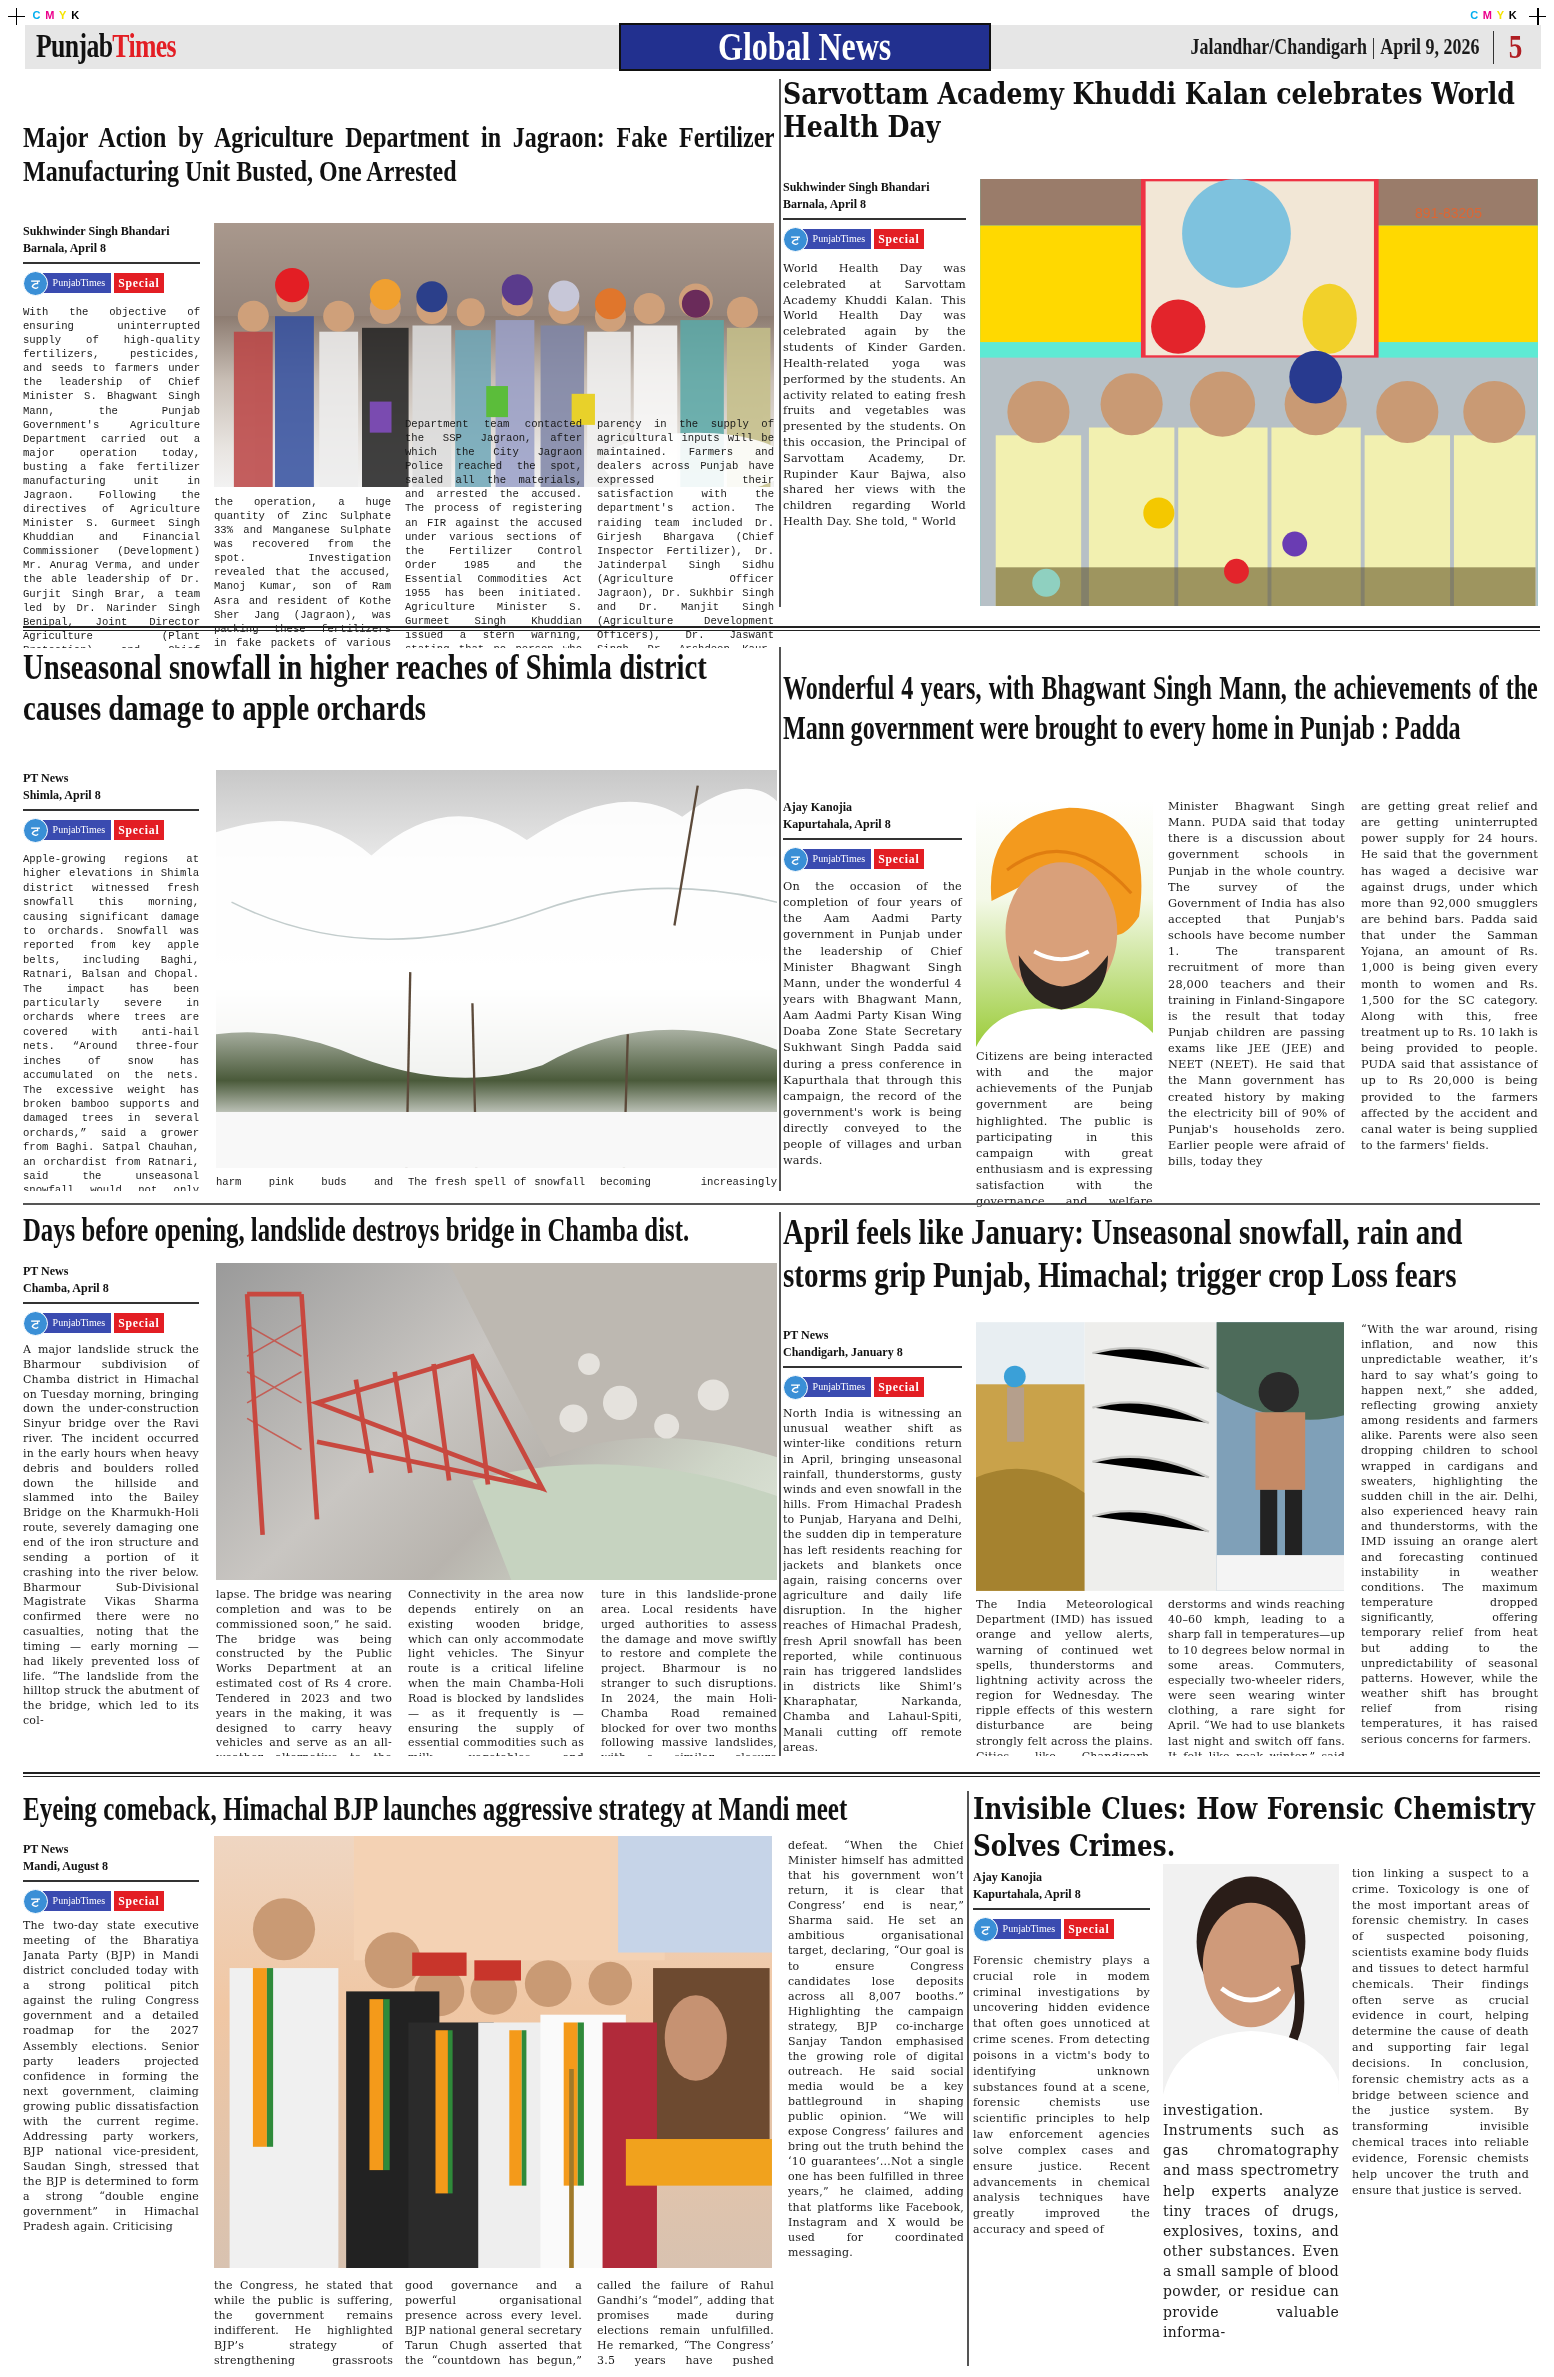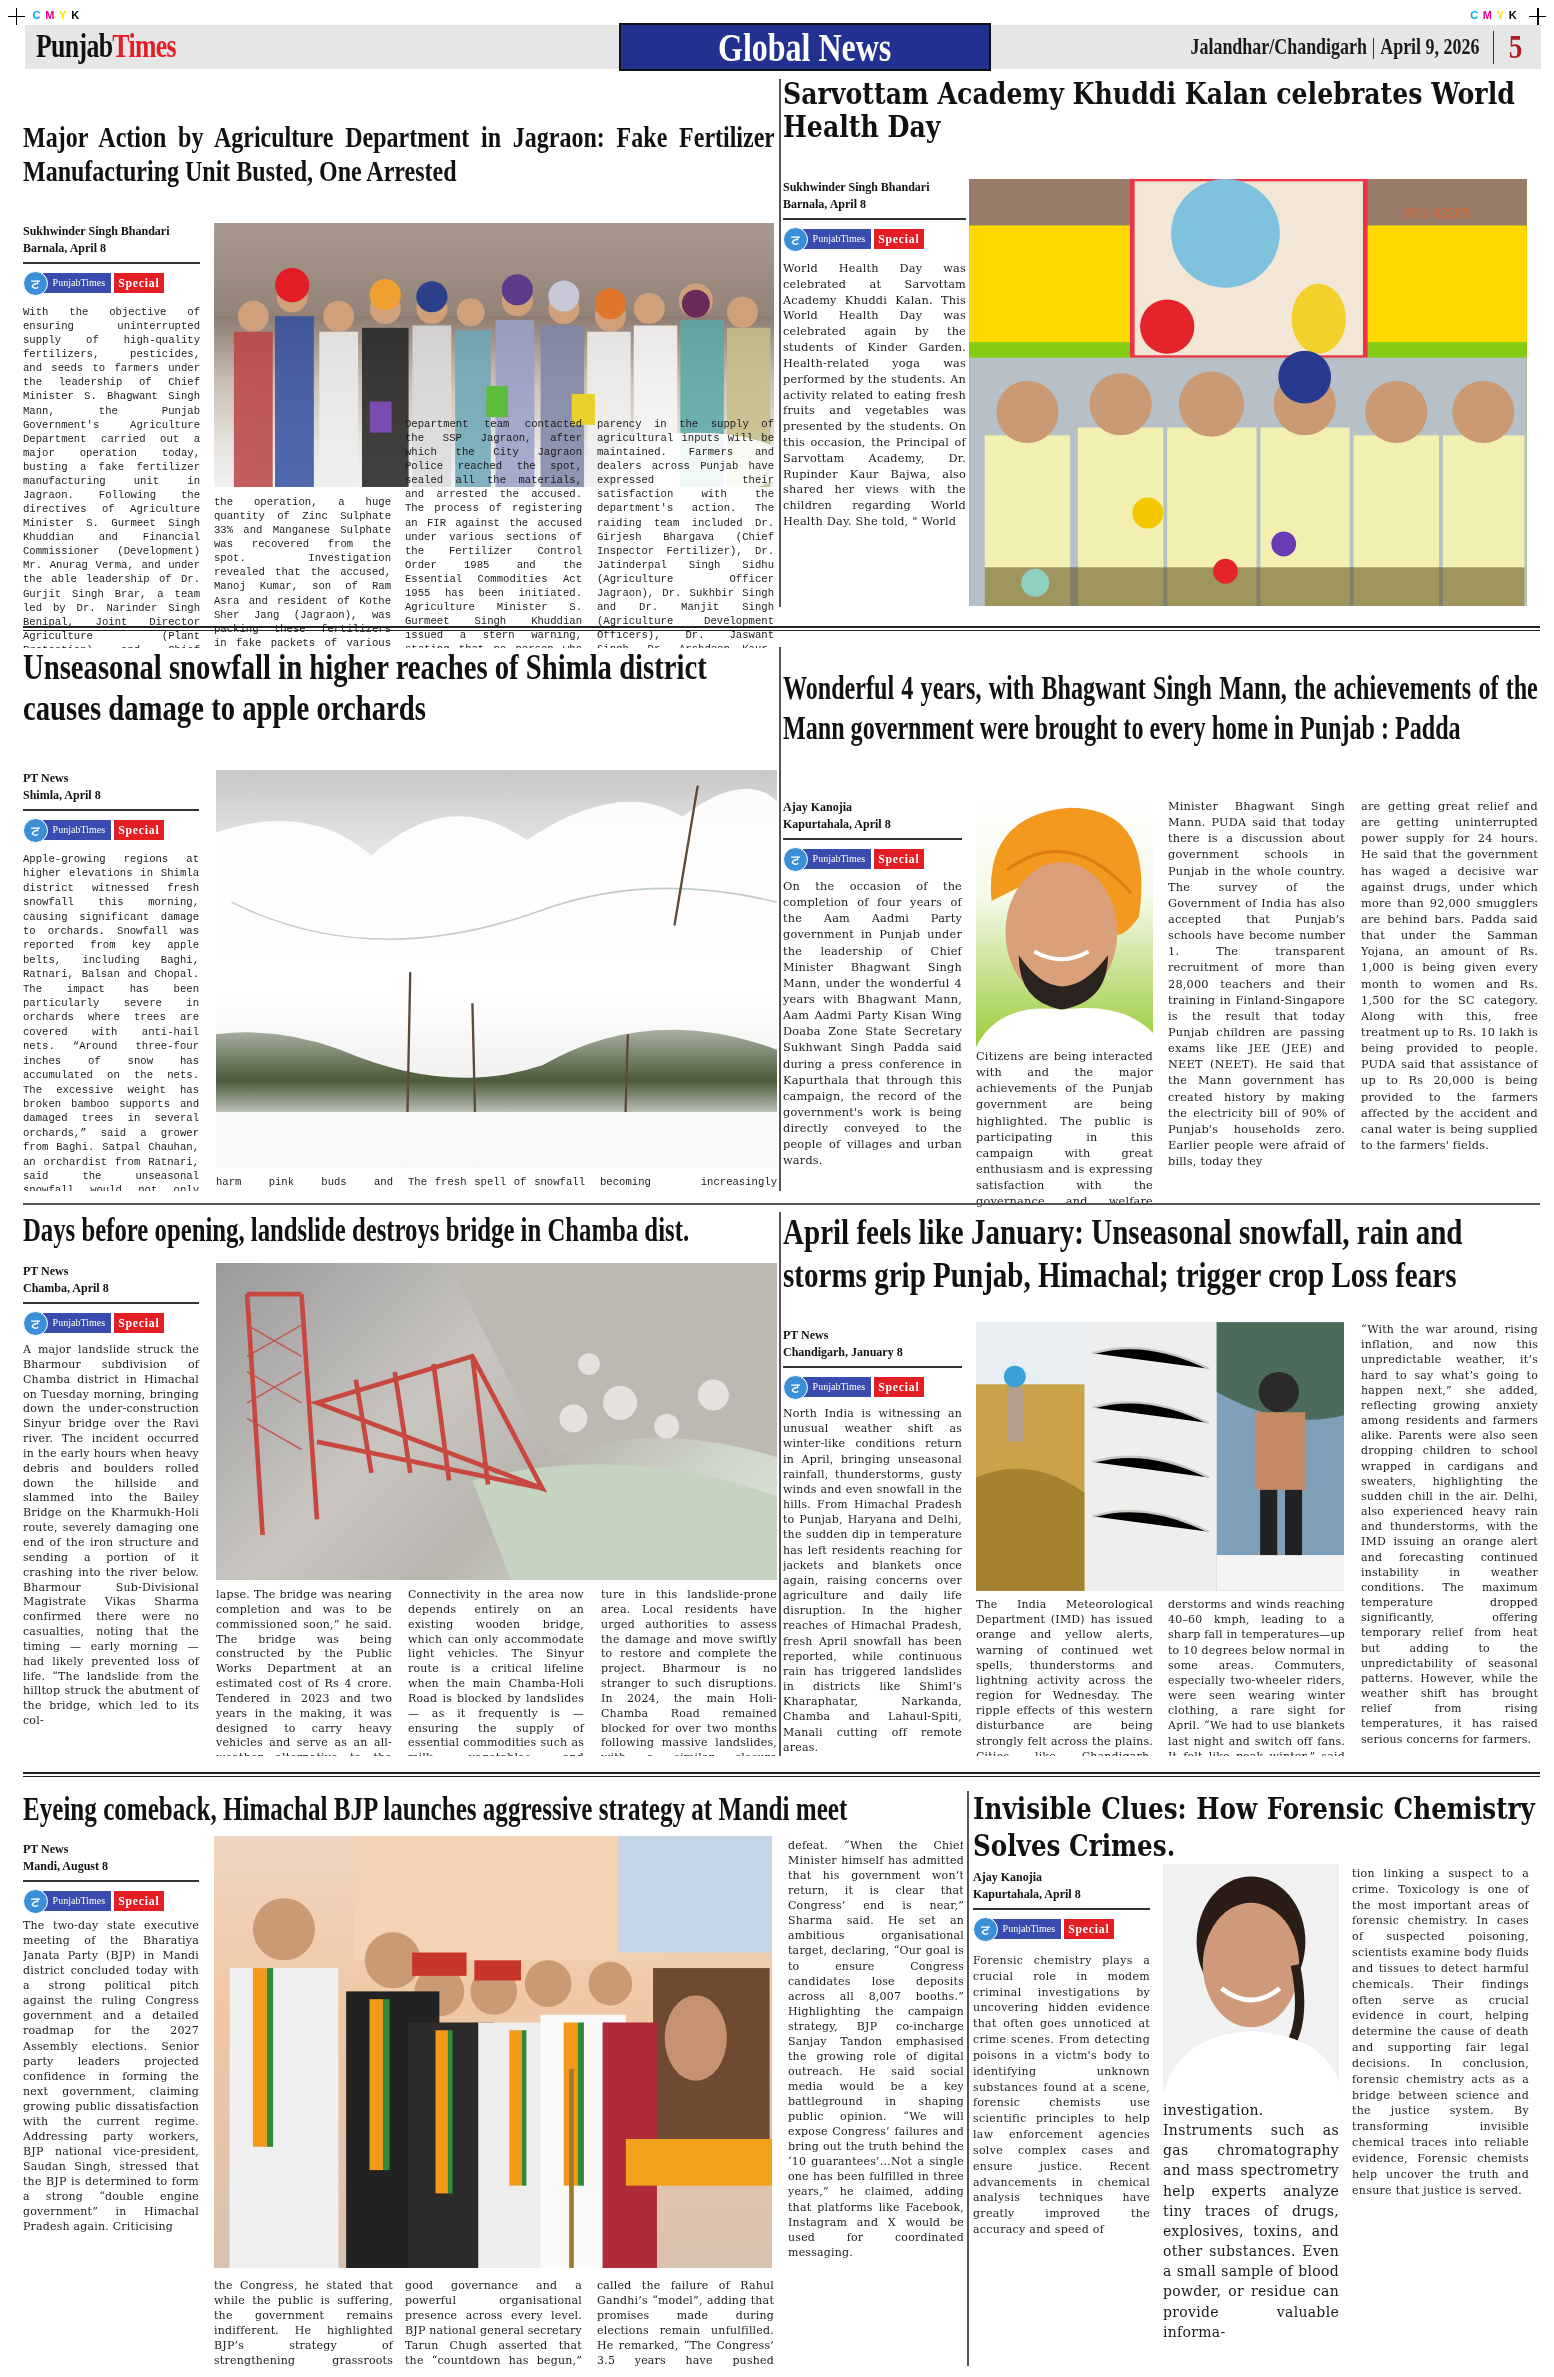--- a/index.html
+++ b/index.html
@@ -12,21 +12,21 @@
   .reg.right { right: 7.8px; }
   .reg .cross { display: inline-block; width: 17px; height: 17px; position: relative; vertical-align: middle; }
   .reg .cross:before { content: ""; position: absolute; left: 0; right: 0; top: 7.8px; height: 1.6px; background: #000; }
   .reg .cross:after { content: ""; position: absolute; top: 0; bottom: 0; left: 7.8px; width: 1.6px; background: #000; }
   .c { color: #00aeef; } .m { color: #ec008c; } .y { color: #f5e400; } .k { color: #000; }
 
   
   .masthead { position: absolute; left: 25px; top: 25px; width: 1516px; height: 44px; background: #e6e6e6; }
   .brand { position: absolute; left: 11px; top: 3.1px; font-family: "Liberation Serif", serif; font-size: 33px; font-weight: bold; transform: scaleX(0.78); transform-origin: left; letter-spacing: -0.8px; }
   .brand .p1 { color: #111; } .brand .p2 { color: #e31e24; }
-  .section-box { position: absolute; left: 594px; top: -2.3px; width: 372px; height: 48px; background: #22308f; border: 2.3px solid #111; display: flex; align-items: flex-start; justify-content: center; }
+  .section-box { position: absolute; left: 594px; top: -2.3px; width: 372px; height: 48px; background: #22308f; border: 2.3px solid #111; display: flex; align-items: center; justify-content: center; }
   .section-box span { color: #fff; font-size: 39px; font-weight: bold; transform: scaleX(0.82); display: inline-block; }
   .edition { position: absolute; right: 62px; top: 9.3px; font-size: 23px; font-weight: bold; transform: scaleX(0.78); transform-origin: right; white-space: nowrap; }
   .edition .sep { margin: 0 6.2px; font-weight: normal; }
   .pageno-rule { position: absolute; right: 47px; top: 6.2px; width: 0.8px; height: 33px; background: #333; }
   .pageno { position: absolute; right: 17px; top: 3.1px; font-size: 34px; font-weight: bold; color: #b01e23; transform: scaleX(0.8); }
 
   
   .article { position: absolute; overflow: hidden; }
   .headline { font-family: "Liberation Serif", serif; font-weight: bold; color: #111; line-height: 1.12; text-align: justify; transform-origin: left top; }
   .byline { font-family: "Liberation Serif", serif; font-weight: bold; font-size: 12px; line-height: 1.45; color: #111; }
@@ -145,21 +145,21 @@
     <div class="byline-rule"></div>
     <div class="badge-slot">
   <div class="badge">
     <span class="logo">ਟ</span>
     <span class="pt">PunjabTimes</span>
     <span class="sp">Special</span>
   </div>
 </div>
   </div>
   <div class="col wide-font" style="left:0;top:183px;width:183px;font-size:11.3px;line-height:1.4;">World Health Day was celebrated at Sarvottam Academy Khuddi Kalan. This World Health Day was celebrated again by the students of Kinder Garden. Health-related yoga was performed by the students. An activity related to eating fresh fruits and vegetables was presented by the students. On this occasion, the Principal of Sarvottam Academy, Dr. Rupinder Kaur Bajwa, also shared her views with the children regarding World Health Day. She told, " World</div>
-  <div class="photo" style="left:186px;top:101px;width:558px;height:452px;background:#84cc16;" aria-label="Kindergarten students in uniform holding fruit models">
+  <div class="photo" style="left:197px;top:101px;width:558px;height:452px;background:#5eead4;" aria-label="Kindergarten students in uniform holding fruit models">
     <svg width="558" height="452" viewBox="0 0 718 582">
       <rect x="0" y="0" width="718" height="60" fill="#9a7c6a"></rect>
       <rect x="0" y="60" width="718" height="150" fill="#ffd900"></rect>
       <rect x="210" y="0" width="300" height="230" fill="#f2e7d6" stroke="#e34" stroke-width="6"></rect>
       <circle cx="330" cy="70" r="70" fill="#7ec2de"></circle>
       <circle cx="255" cy="190" r="35" fill="#e3242b"></circle>
       <ellipse cx="450" cy="180" rx="35" ry="45" fill="#f2d12a"></ellipse>
       <text x="560" y="50" font-size="18" font-family="Liberation Sans, sans-serif" fill="#d63" id="health-sign">891-83205</text>
       <rect x="0" y="230" width="718" height="352" fill="#b7c0c6"></rect>
       <g fill="#f2f0b0">

